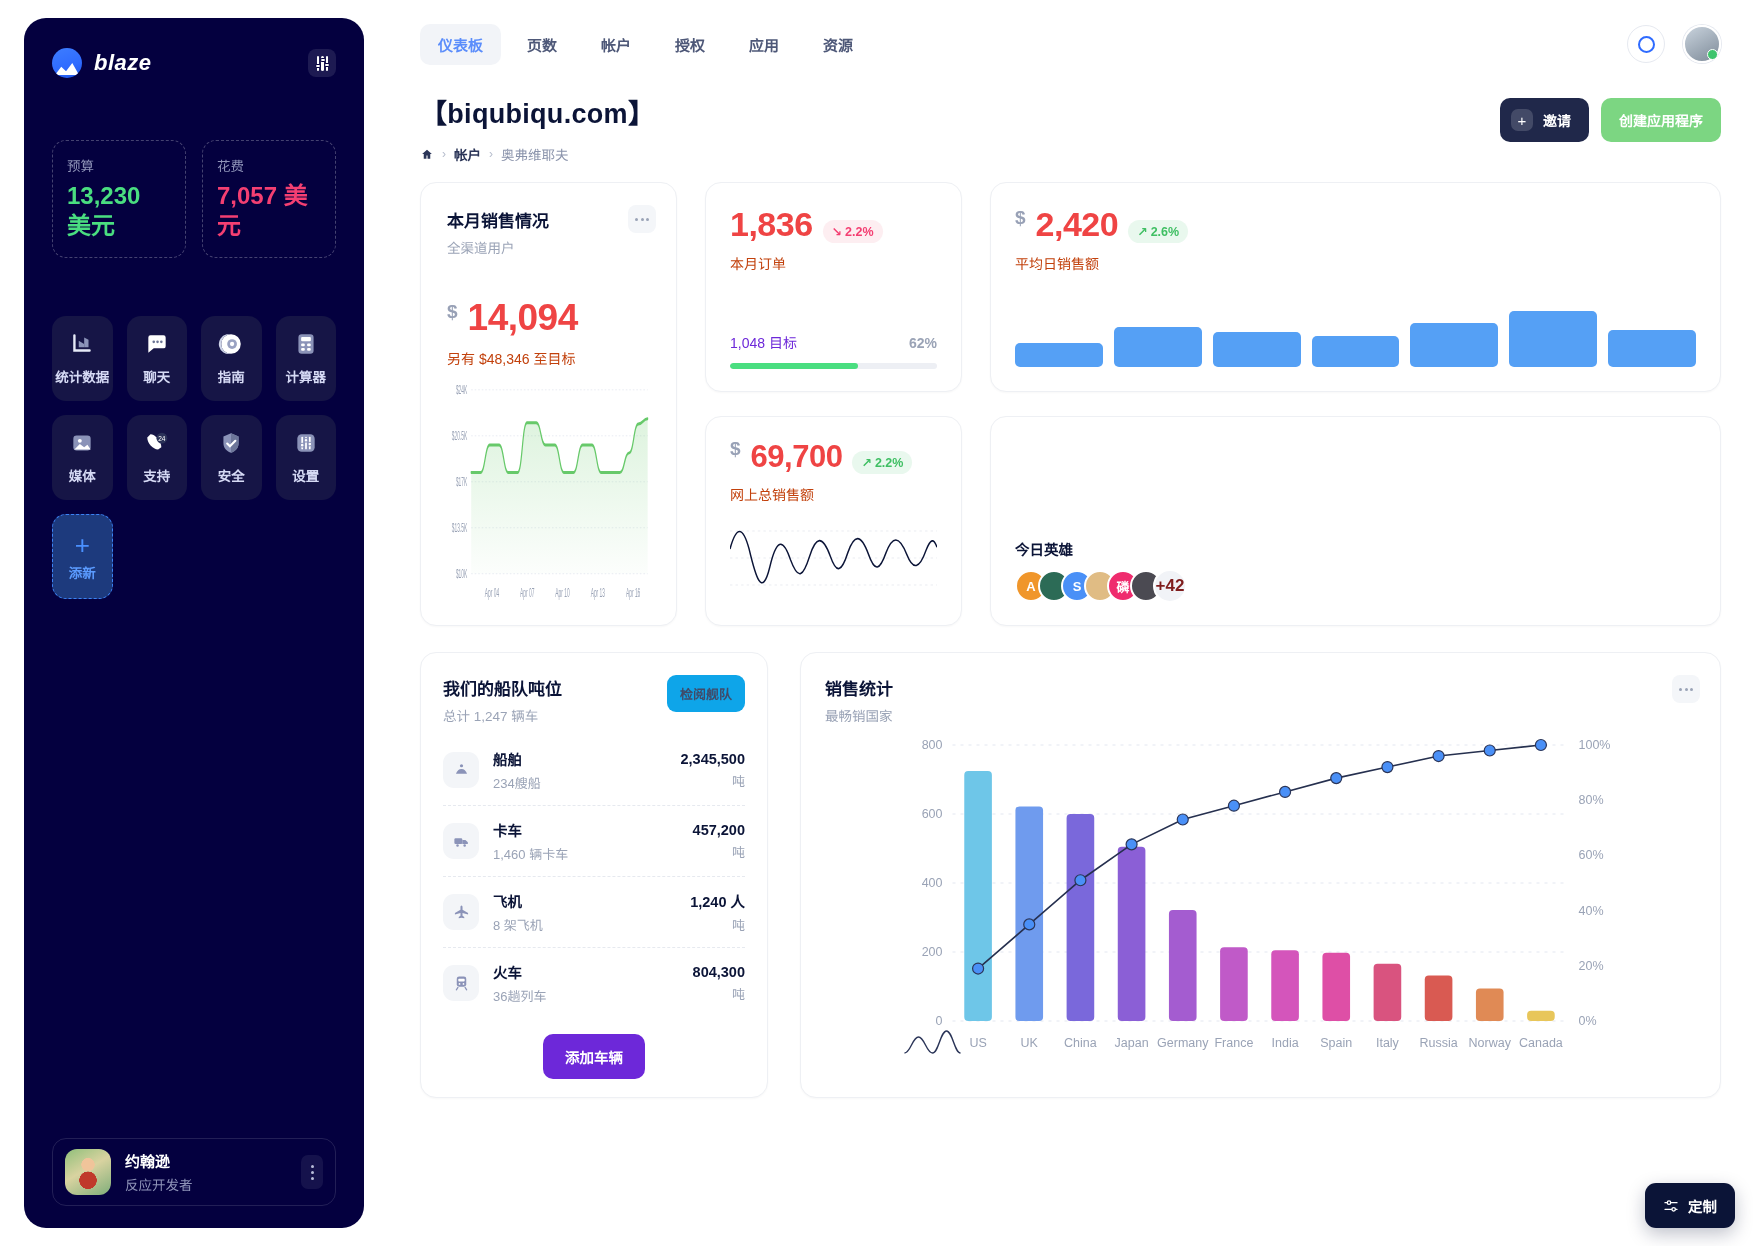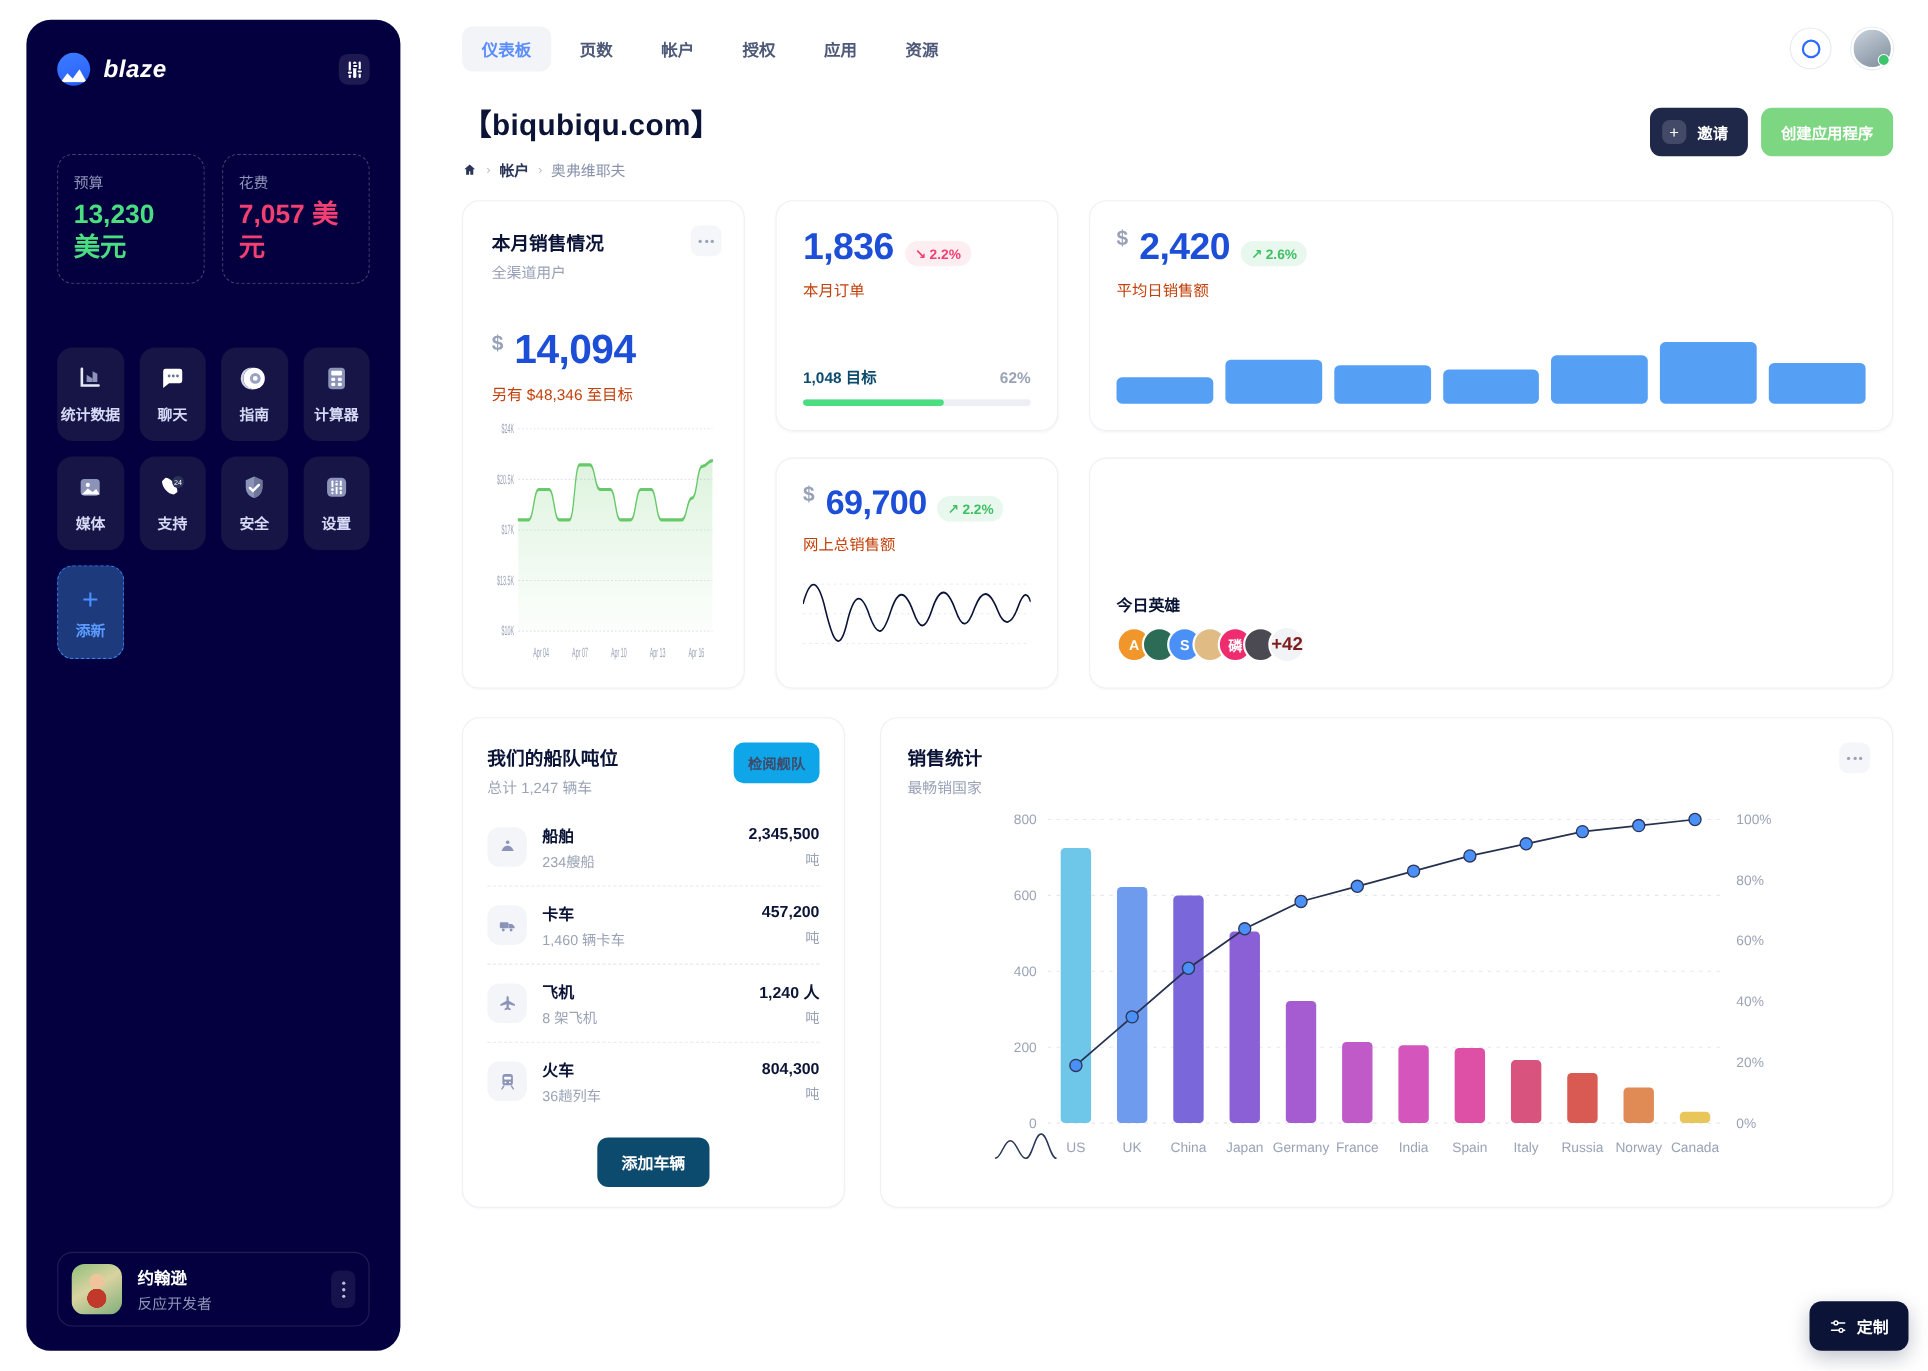--- a/index.html
+++ b/index.html
@@ -166,33 +166,33 @@
   }
   .grid-top {
     margin-top: 18px;
     display: grid;
     grid-template-columns: 257px 257px 1fr;
     grid-template-rows: 210px 210px;
     gap: 24px 28px;
   }
   .big-num { display: flex; align-items: baseline; gap: 10px; }
   .dollar { font-size: 19px; color: #98a1b6; font-weight: 700; position: relative; top: -12px; }
-  .num { font-size: 34px; font-weight: 700; color: #1d4ed8; letter-spacing: -.5px; text-align: center; }
+  .num { font-size: 34px; font-weight: 700; color: #ef4444; letter-spacing: -.5px; text-align: center; }
   .num.sm { font-size: 31px; }
   .chip {
     font-size: 12.5px; font-weight: 700; border-radius: 20px; padding: 4px 9px;
     display: inline-flex; align-items: center; gap: 3px;
   }
   .chip.down { background: #fdeef1; color: #f43f72; }
   .chip.up   { background: #e9f8ee; color: #3fbf63; }
   .sub { color: #c2410c; font-size: 14px; margin-top: 9px; }
   .card-pad { padding: 22px 24px; height: 100%; display: flex; flex-direction: column; }
 
   .goal-row { display: flex; align-items: baseline; justify-content: space-between; margin-top: auto; }
-  .goal-label { font-size: 14px; font-weight: 700; color: #0c4a6e; }
+  .goal-label { font-size: 14px; font-weight: 400; color: #6d28d9; }
   .goal-pct { font-size: 14px; color: #9aa3b6; font-weight: 600; }
   .bar-track { height: 6px; border-radius: 4px; background: #edeff4; margin-top: 11px; overflow: hidden; }
   .bar-fill { height: 100%; border-radius: 4px; background: #4ade80; }
 
   .mini-bars { margin-top: auto; display: flex; align-items: flex-end; gap: 11px; height: 66px; padding-bottom: 2px; }
   .mini-bars i { flex: 1; background: #55a0f5; border-radius: 5px; display: block; }
 
   .sales-card { grid-row: 1 / span 2; position: relative; }
   .dots-btn {
     position: absolute; right: 20px; top: 22px;
@@ -229,21 +229,21 @@
   .fleet-ico {
     width: 36px; height: 36px; border-radius: 11px; background: #f3f5f8;
     display: flex; align-items: center; justify-content: center; flex: none; margin-right: 14px;
   }
   .fleet-name { font-size: 14.5px; font-weight: 700; color: #0b1437; }
   .fleet-meta { font-size: 13px; color: #9aa3b6; margin-top: 4px; }
   .fleet-right { margin-left: auto; text-align: right; }
   .fleet-val { font-size: 14.5px; font-weight: 700; color: #0b1437; }
   .fleet-unit { font-size: 13px; color: #9aa3b6; margin-top: 4px; }
   .add-vehicle {
-    align-self: center; margin-top: 16px; background: #0c4a6e; color: #fff;
+    align-self: center; margin-top: 16px; background: #6d28d9; color: #fff;
     border-radius: 10px; padding: 12px 22px; font-size: 14.5px; font-weight: 600;
   }
 
   .customize {
     position: absolute; right: 18px; bottom: 18px;
     background: #0b1437; color: #fff; border-radius: 11px;
     padding: 12px 18px; font-size: 14.5px; font-weight: 600;
     display: flex; align-items: center; gap: 9px;
     box-shadow: 0 6px 18px rgba(11,20,55,.26);
   }

